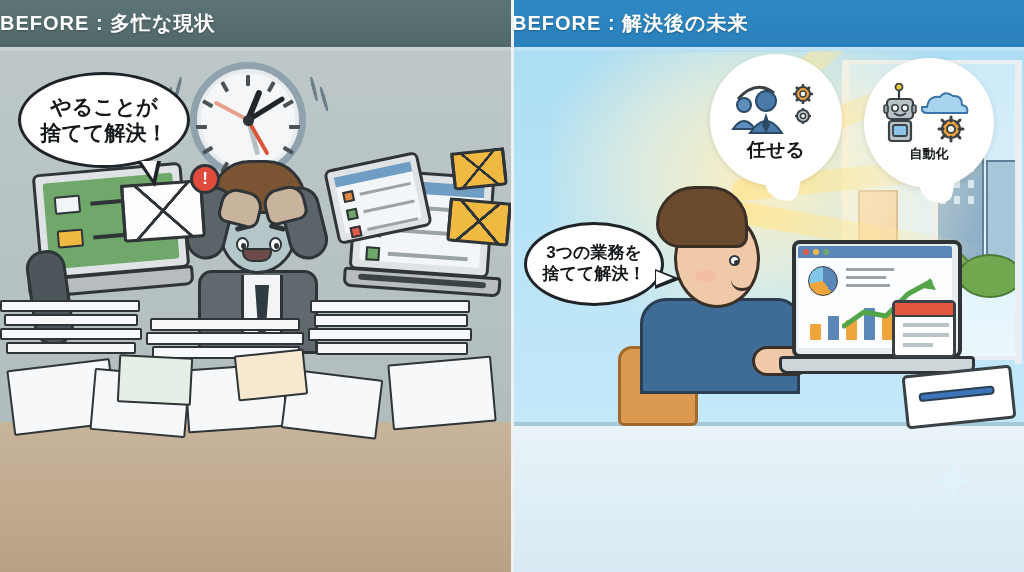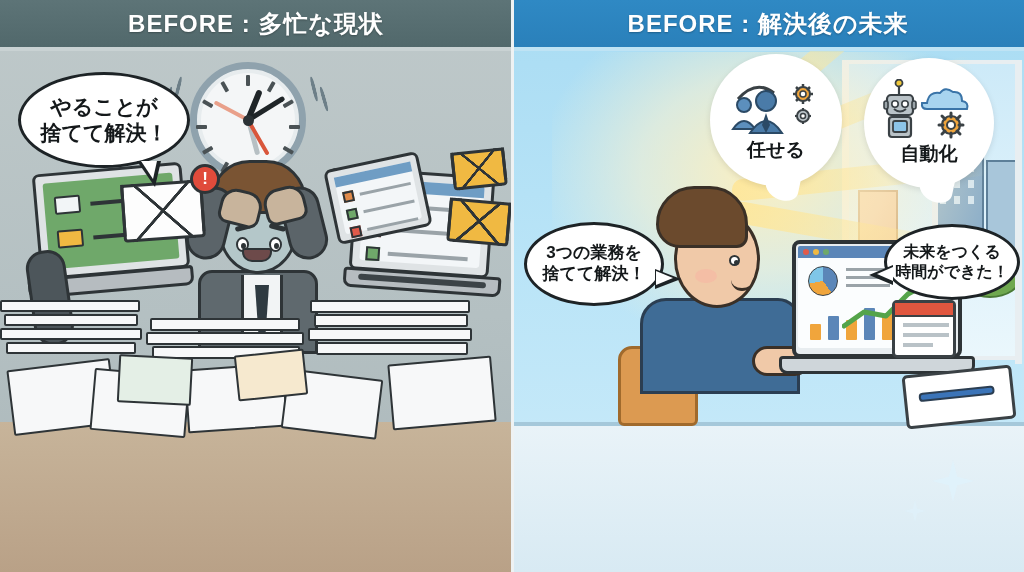--- a/index.html
+++ b/index.html
@@ -7,22 +7,22 @@
   body { font-family:"Liberation Sans","DejaVu Sans",sans-serif; }
 
   #stage { position:relative; width:1024px; height:572px; overflow:hidden; }
 
   
   .panel { position:absolute; top:0; height:572px; width:512px; overflow:hidden; }
   #panel-before { left:0; background:linear-gradient(180deg,#bfc9ca 0%,#b4c0c2 55%,#aab6b9 100%); }
   #panel-after  { left:512px; background:linear-gradient(180deg,#a9dcf3 0%,#b9e4f7 45%,#cdecfa 100%); }
 
   .header { position:absolute; top:0; left:0; width:100%; height:47px;
-            display:flex; align-items:center; justify-content:center;
-            color:#fff; font-weight:bold; font-size:24px; letter-spacing:1px;
+            display:flex; align-items:center; 
+            color:#fff; font-weight:bold; font-size:20px; letter-spacing:1px;
             text-shadow:0 1px 2px rgba(0,0,0,.28); }
   #header-before { background:linear-gradient(180deg,#5d7477 0%,#51686b 100%); }
   #header-after  { background:linear-gradient(180deg,#2f89c4 0%,#2a80ba 100%); }
   .header-underline { position:absolute; top:47px; left:0; width:100%; height:4px; }
   #hu-before { background:#c9d2d3; }
   #hu-after  { background:#bfe3f4; }
 
   .divider { position:absolute; left:511px; top:0; width:3px; height:572px; background:#eef2f3; z-index:30; }
 
   
@@ -445,21 +445,21 @@
               <line x1="1" y1="9" x2="4" y2="9"></line>
                 <line x1="14" y1="9" x2="17" y2="9"></line>
             </g>
           </g>
         </svg>
       </div>
       <span>任せる</span>
       <div class="tail2"></div>
     </div>
 
-    <div class="bub-soft" style="left:352px;top:58px;width:130px;height:130px;font-size:19px">
+    <div class="bub-soft" style="left:352px;top:58px;width:130px;height:130px;font-size:13px">
       <div class="icon-row">
         <svg width="96" height="60" viewBox="0 0 96 60">
           <circle cx="18" cy="4" r="3.5" fill="#f0c93c" stroke="#3a4145" stroke-width="1.8"></circle>
           <line x1="18" y1="8" x2="18" y2="16" stroke="#3a4145" stroke-width="2.2"></line>
           <rect x="6" y="16" width="26" height="20" rx="4" fill="#b9c2c7" stroke="#3a4145" stroke-width="2.2"></rect>
           <circle cx="14" cy="25" r="3.2" fill="#fff" stroke="#3a4145" stroke-width="1.6"></circle>
           <circle cx="24" cy="25" r="3.2" fill="#fff" stroke="#3a4145" stroke-width="1.6"></circle>
           <path d="M13 30 Q19 35 25 30" fill="none" stroke="#3a4145" stroke-width="2"></path>
           <rect x="3" y="22" width="4" height="8" rx="2" fill="#9aa3a8" stroke="#3a4145" stroke-width="1.6"></rect>
           <rect x="31" y="22" width="4" height="8" rx="2" fill="#9aa3a8" stroke="#3a4145" stroke-width="1.6"></rect>
@@ -490,30 +490,20 @@
       <span>3つの業務を</span>
       <span>捨てて解決！</span>
       <div style="position:absolute;right:-20px;bottom:14px;width:0;height:0;
                   border-top:10px solid transparent;border-bottom:10px solid transparent;
                   border-left:26px solid #1d2326;"></div>
       <div style="position:absolute;right:-12px;bottom:18px;width:0;height:0;
                   border-top:7px solid transparent;border-bottom:7px solid transparent;
                   border-left:17px solid #fff;"></div>
     </div>
 
-    <div class="bub" style="left:372px;top:224px;width:136px;height:76px;font-size:16px">
-      <span>未来をつくる</span>
-      <span>時間ができた！</span>
-      <div style="position:absolute;left:-18px;bottom:12px;width:0;height:0;
-                  border-top:10px solid transparent;border-bottom:10px solid transparent;
-                  border-right:24px solid #1d2326;"></div>
-      <div style="position:absolute;left:-10px;bottom:16px;width:0;height:0;
-                  border-top:7px solid transparent;border-bottom:7px solid transparent;
-                  border-right:16px solid #fff;"></div>
-    </div>
 
     <div class="header" id="header-after">
       <span>BEFORE : 解決後の未来</span>
     </div>
     <div class="header-underline" id="hu-after"></div>
   </div>
 
   <div class="divider"></div>
 
 

